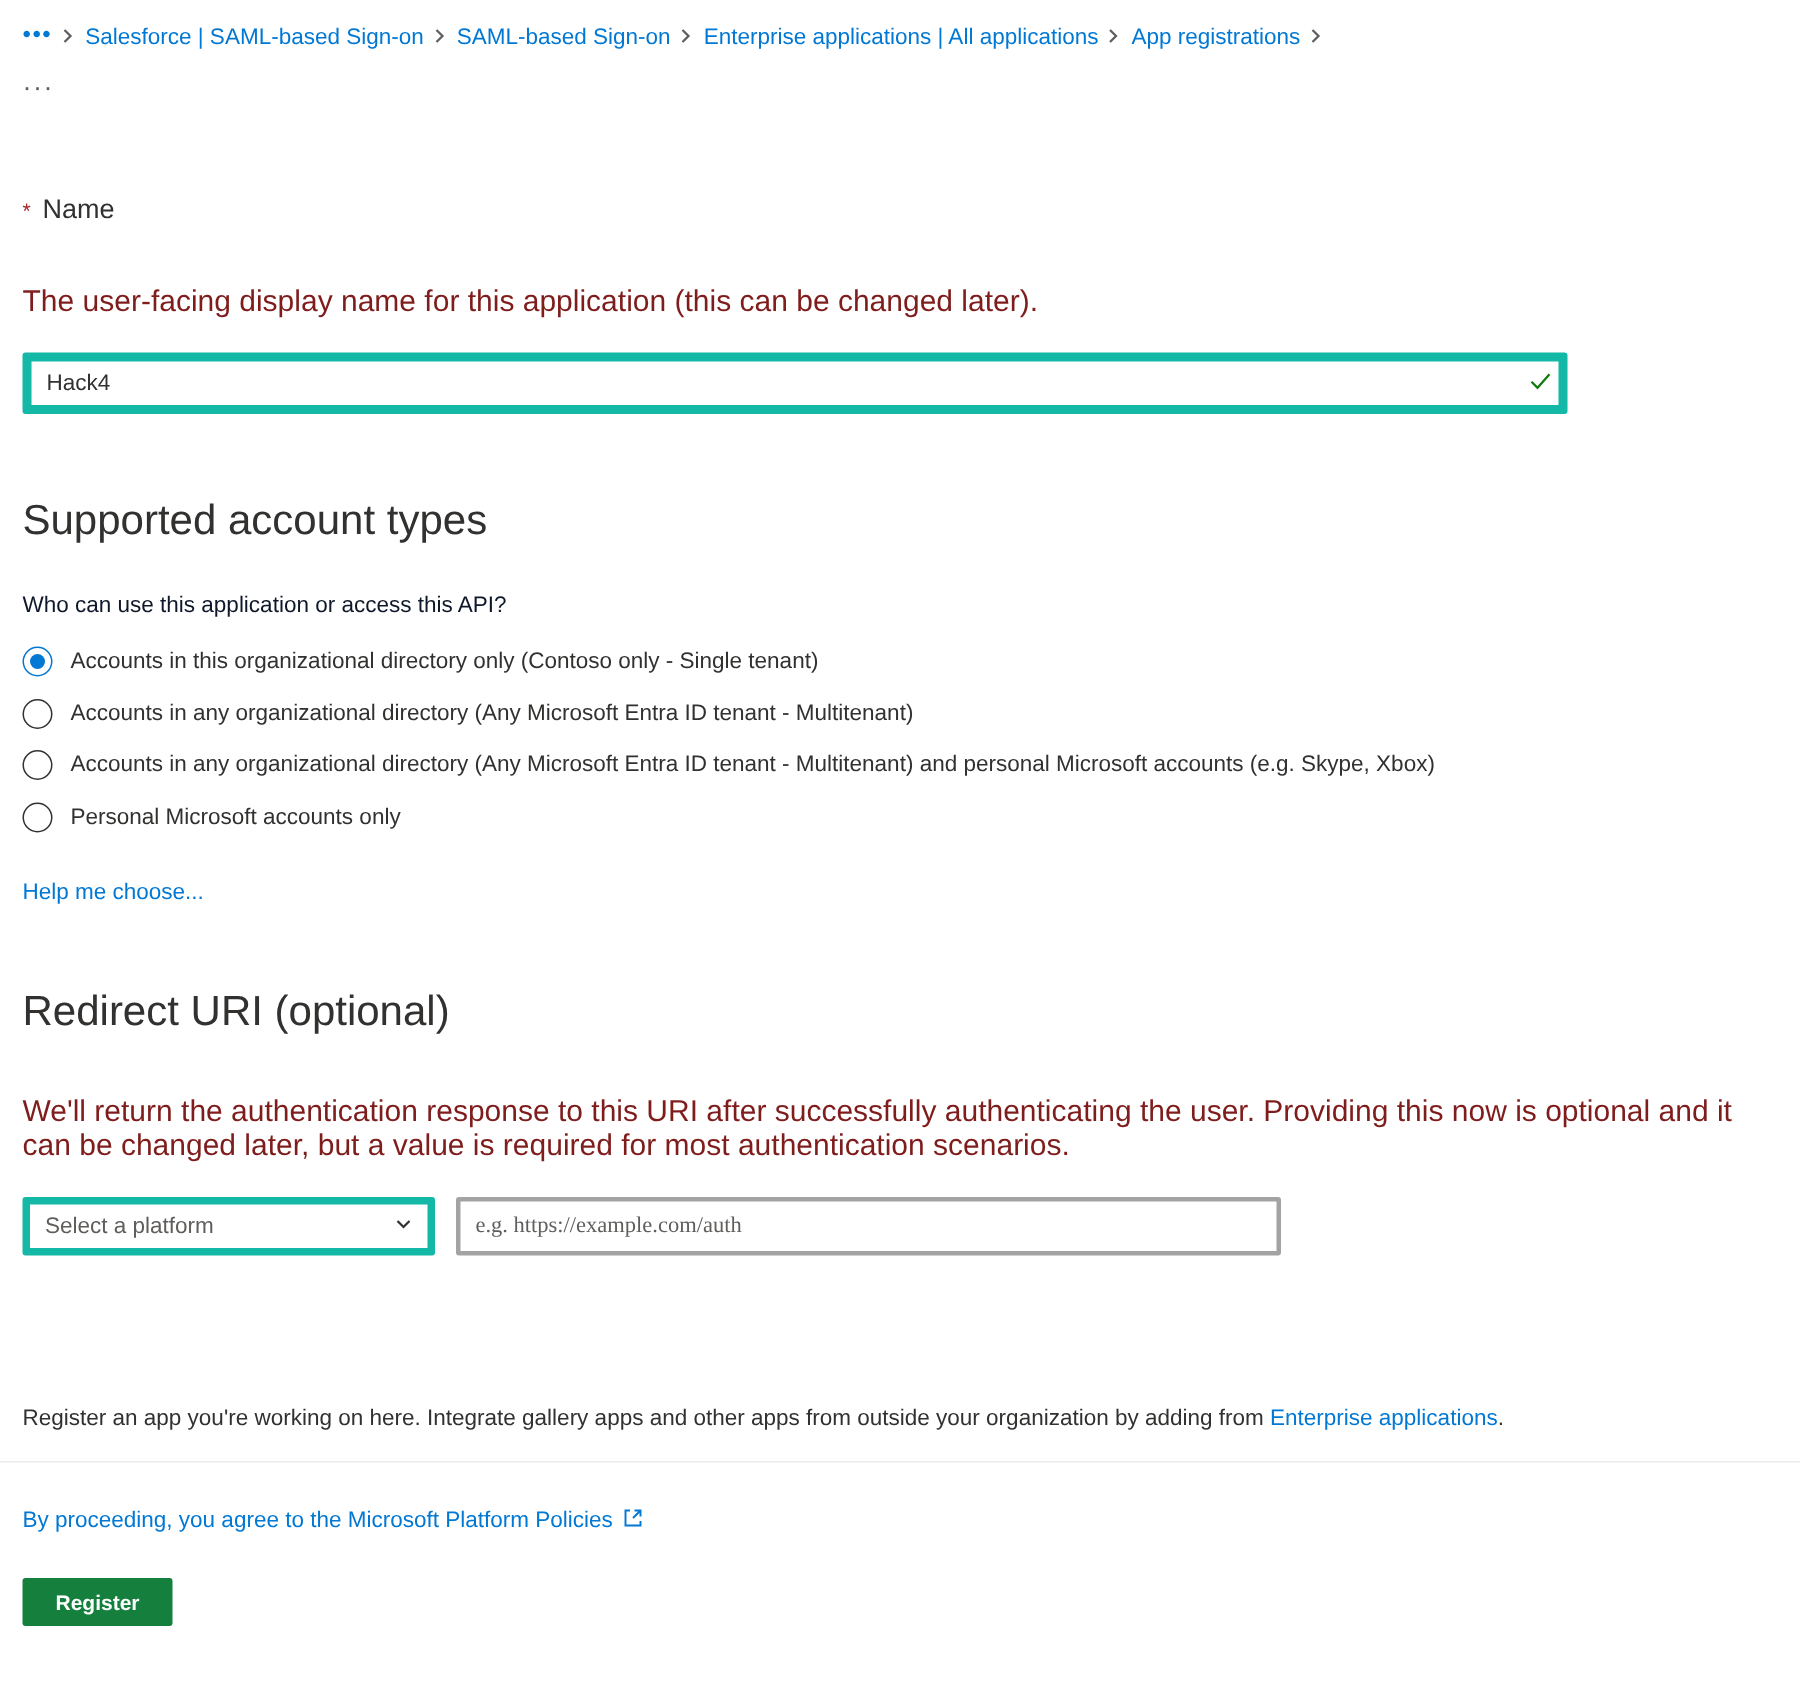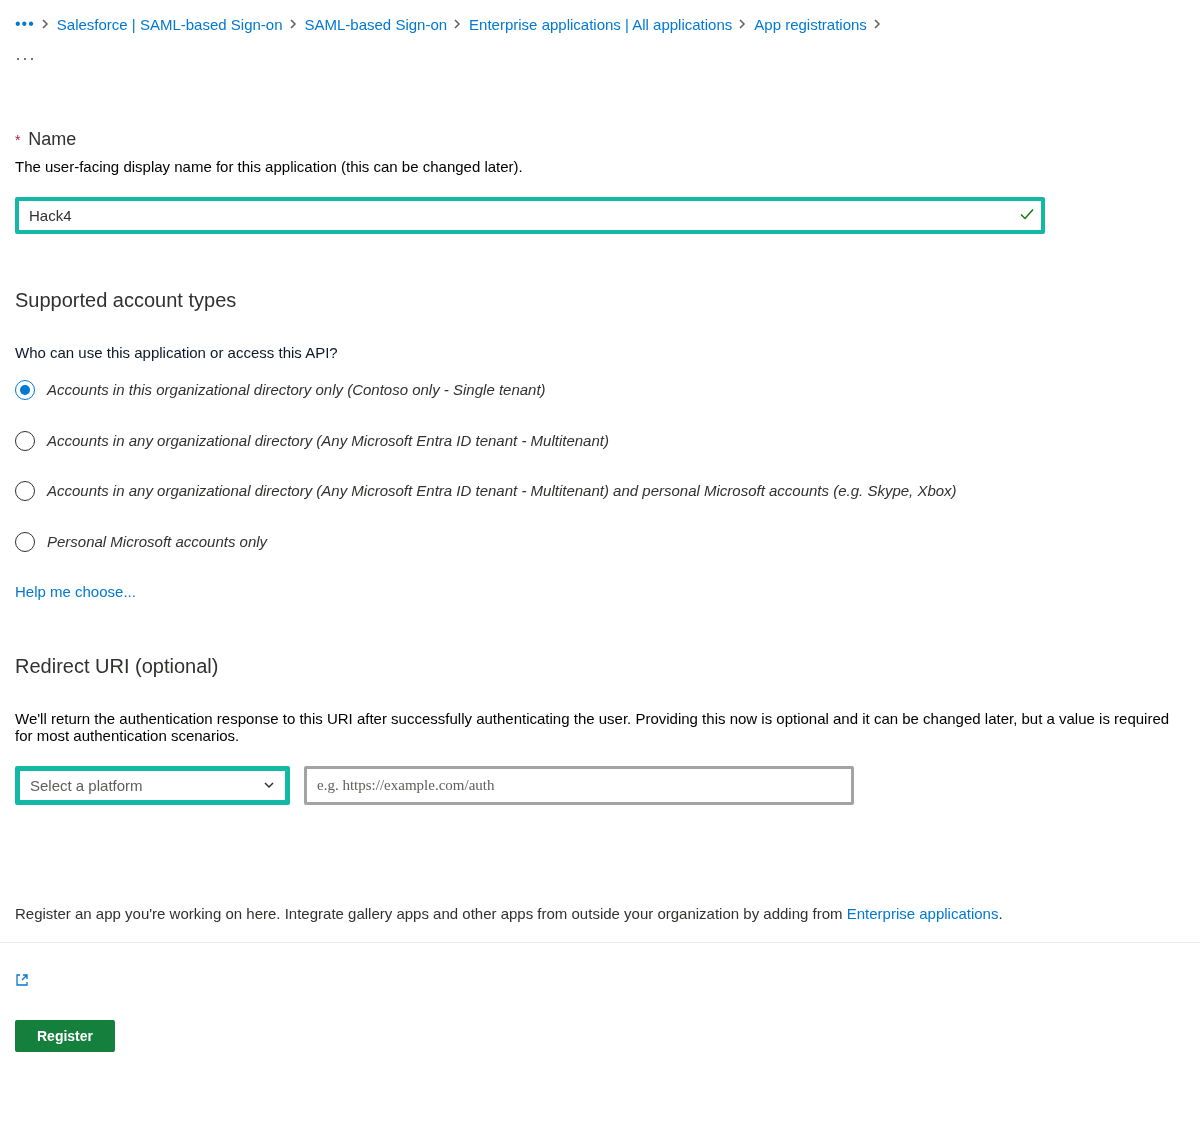--- a/index.html
+++ b/index.html
@@ -62,60 +62,60 @@
     }
     .required-star {
       color: #a4262c;
       margin-right: 4px;
     }
     .field-label {
       font-size: 18px;
       color: #323130;
     }
     .field-hint {
-      font-size: 15px;
-      color: #000000;
+      font-size: 20px;
+      color: #7f1d1d;
       margin-bottom: 22px;
+      margin-top: 40px;
     }
     .input-wrap {
       position: relative;
       width: 1030px;
     }
     .text-input {
       width: 100%;
       padding: 6px 36px 6px 10px;
-      border: 4px solid #14b8a6;
+      border: 6px solid #14b8a6;
       border-radius: 2px;
       font-size: 15px;
       color: #323130;
       outline: none;
     }
     .check-icon {
       position: absolute;
       right: 10px;
       top: 50%;
       transform: translateY(-50%);
       color: #107c10;
     }
     .section-heading {
-      font-size: 20px;
+      font-size: 28px;
       color: #323130;
       margin-bottom: 32px;
     }
     .section-question {
       font-size: 15px;
       color: #0f172a;
       margin-bottom: 18px;
     }
     .radio-group {
       display: flex;
       flex-direction: column;
-      gap: 28px;
+      gap: 12px;
       margin-bottom: 30px;
-      font-style: italic;
     }
     .radio-item {
       display: flex;
       align-items: flex-start;
       gap: 12px;
       cursor: pointer;
     }
     .radio-circle {
       width: 20px;
       height: 20px;
@@ -325,20 +325,21 @@
 
 
 <div class="footer-note">
   <span>Register an app you're working on here. Integrate gallery apps and other apps from outside your organization by adding from </span><span class="footer-link">Enterprise applications</span><span>.</span>
 </div>
 
 <hr class="divider">
 
 
 <div class="policy-row">
+  <span class="policy-link">By proceeding, you agree to the Microsoft Platform Policies</span>
   <span class="external-icon">
     <svg width="14" height="14" viewBox="0 0 14 14">
         <path d="M5 2 H2 V12 H12 V9 M7 7 L12 2 M8 2 H12 V6" stroke="#0078d4" stroke-width="1.3" fill="none"></path>
       </svg>
   </span>
 </div>
 
 
 <button class="register-btn">Register</button>
 

